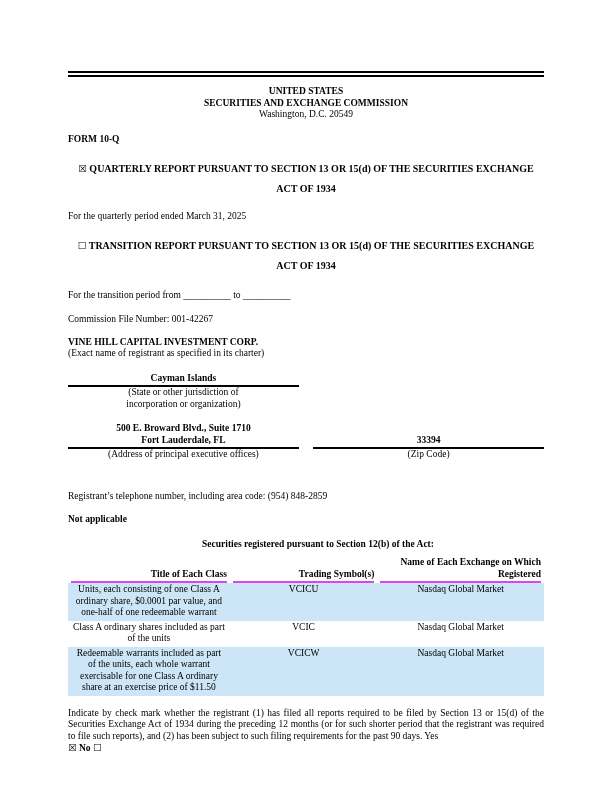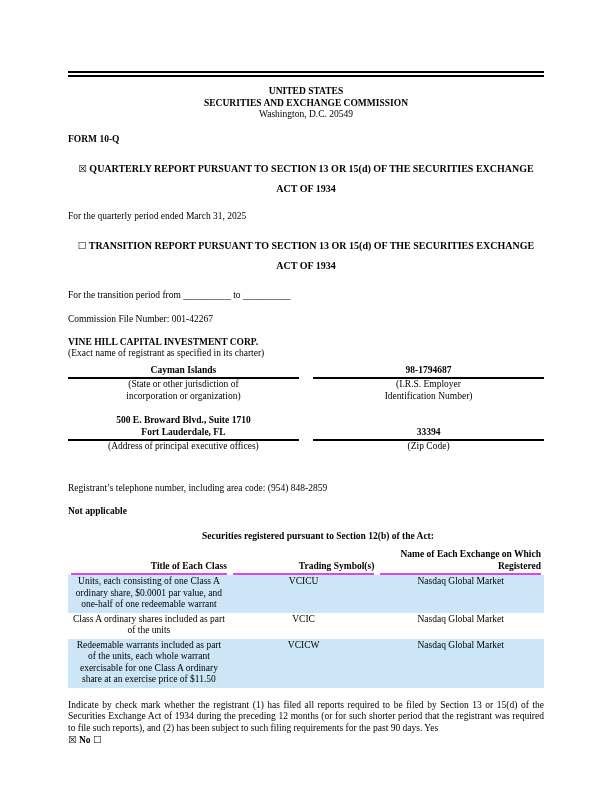--- a/index.html
+++ b/index.html
@@ -43,21 +43,21 @@
   .two-col .col { width: 48.5%; display: flex; flex-direction: column; text-align: center; }
   .ul-box {
     margin-top: auto;
     border-bottom: 2px solid #000;
     padding-bottom: 1px;
     font-weight: bold;
   }
   .caption { text-align: center; }
   .cap-narrow { max-width: 150px; margin: 0 auto; }
   .cap-xnarrow { max-width: 112px; margin: 0 auto; }
-  .row-jurisdiction { margin-top: 5px; }
+  .row-jurisdiction { margin-top: 13px; }
   .row-address { margin-top: 13px; }
   .phone-line { margin-top: 30px; }
   .former-name { margin-top: 12px; }
   .securities-heading { margin-top: 13px; font-weight: bold; text-align: center; margin-left: 24px; }
   table.sec { width: 100%; border-collapse: separate; border-spacing: 0; margin-top: 7px; }
   table.sec col.c1 { width: 34%; }
   table.sec col.c2 { width: 31%; }
   table.sec col.c3 { width: 35%; }
   table.sec th { vertical-align: bottom; padding: 0 3px; font-weight: bold; }
   table.sec th .hd { border-bottom: 2px solid #d946ef; padding-bottom: 1px; text-align: right; }
@@ -95,24 +95,20 @@
 
   <div class="c commission">Commission File Number: 001-42267</div>
 
   <div class="c b registrant-name">VINE HILL CAPITAL INVESTMENT CORP.</div>
   <div class="c">(Exact name of registrant as specified in its charter)</div>
 
   <div class="two-col row-jurisdiction">
     <div class="col">
       <div class="ul-box">Cayman Islands</div>
       <div class="caption cap-narrow">(State or other jurisdiction of incorporation or organization)</div>
-    </div>
-    <div class="col">
-      <div class="ul-box">98-1794687</div>
-      <div class="caption cap-xnarrow">(I.R.S. Employer Identification Number)</div>
     </div>
   </div>
 
   <div class="two-col row-address">
     <div class="col">
       <div class="ul-box">
         <div>500 E. Broward Blvd., Suite 1710</div>
         <div>Fort Lauderdale, FL</div>
       </div>
       <div class="caption">(Address of principal executive offices)</div>

